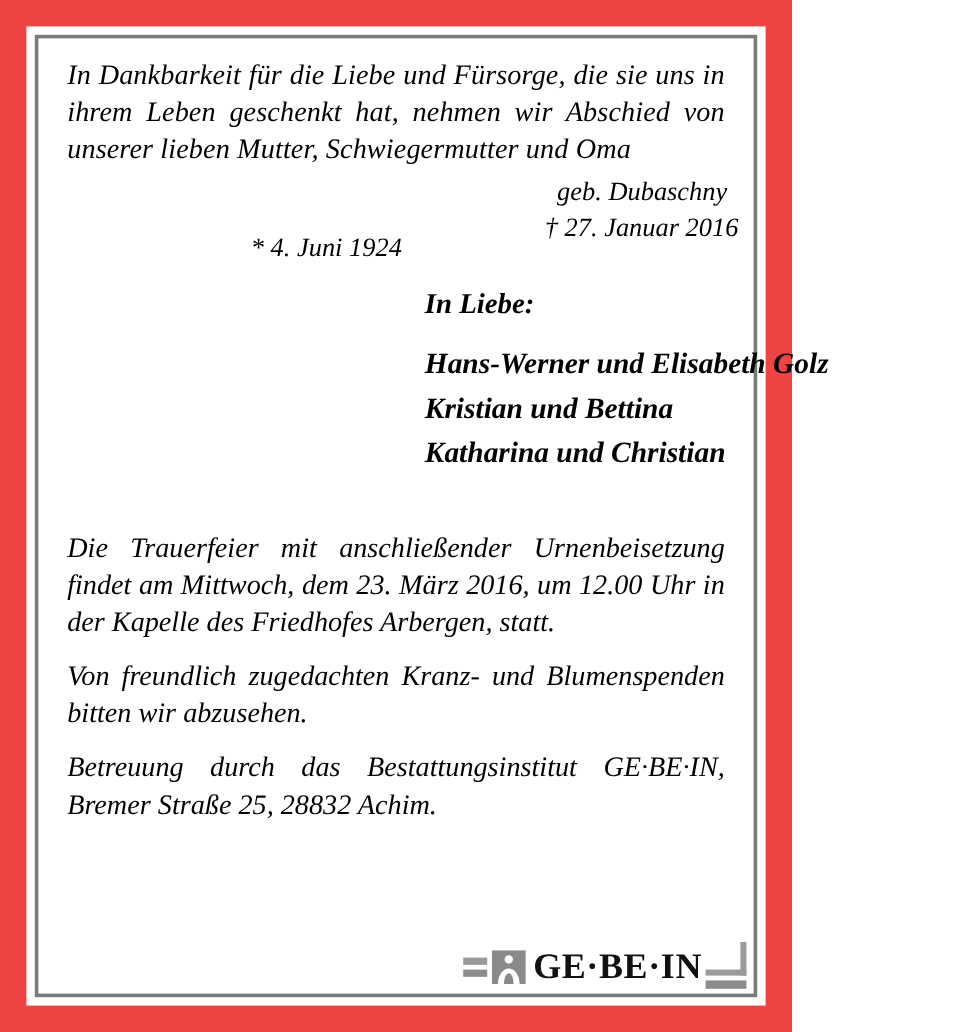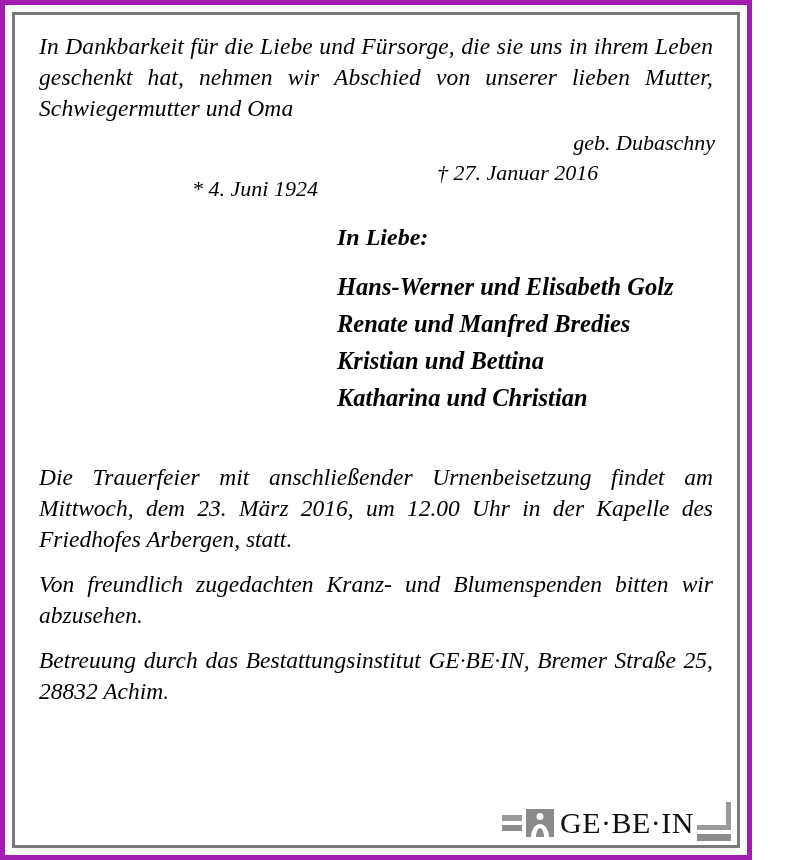--- a/index.html
+++ b/index.html
@@ -12,25 +12,25 @@
     width: 800px;
     height: 860px;
     overflow: hidden;
     font-family: "Liberation Serif", "DejaVu Serif", serif;
     color: #000000;
   }
 
   
   .notice {
     position: relative;
-    width: 752px;
+    width: 660px;
     height: 860px;
     box-sizing: border-box;
-    background: #a21caf;           
-    padding: 5px;
+    background: #ef4444;           
+    padding: 22px;
   }
   .frame-gap {
     position: relative;
     width: 100%;
     height: 100%;
     box-sizing: border-box;
     background: #ffffff;            
     padding: 7px;
   }
   .frame-inner {
@@ -196,21 +196,21 @@
     transform: translateX(-50%);
     width: 8px;
     height: 9px;
     background: #8a8a8a;
     border-top-left-radius: 4px 9px;
     border-top-right-radius: 4px 9px;
   }
 
   .logo .wordmark {
     font-family: "Liberation Serif", "DejaVu Serif", serif;
-    font-weight: normal;
+    font-weight: bold;
     font-size: 30px;
     line-height: 30px;
     letter-spacing: 0.5px;
     color: #111111;
     white-space: nowrap;
     text-align: center;
   }
 
   .logo .bracket {
     position: relative;
@@ -258,21 +258,20 @@
         <p class="maiden">geb. Dubaschny</p>
 
         <div class="dates">
           <span class="birth">* 4. Juni 1924</span>
           <span class="death">† 27. Januar 2016</span>
         </div>
 
         <div class="family">
           <p class="heading">In Liebe:</p>
           <p class="member">Hans-Werner und Elisabeth Golz</p>
-          <p class="member">Renate und Manfred Bredies</p>
           <p class="member">Kristian und Bettina</p>
           <p class="member">Katharina und Christian</p>
         </div>
 
         <p class="para first-block">Die Trauerfeier mit anschließender Urnenbeisetzung findet am Mittwoch, dem 23. März 2016, um 12.00 Uhr in der Kapelle des Friedhofes Arbergen, statt.</p>
 
         <p class="para gap">Von freundlich zugedachten Kranz- und Blumenspenden bitten wir abzusehen.</p>
 
         <p class="para gap">Betreuung durch das Bestattungsinstitut GE·BE·IN, Bremer Straße 25, 28832 Achim.</p>
 

